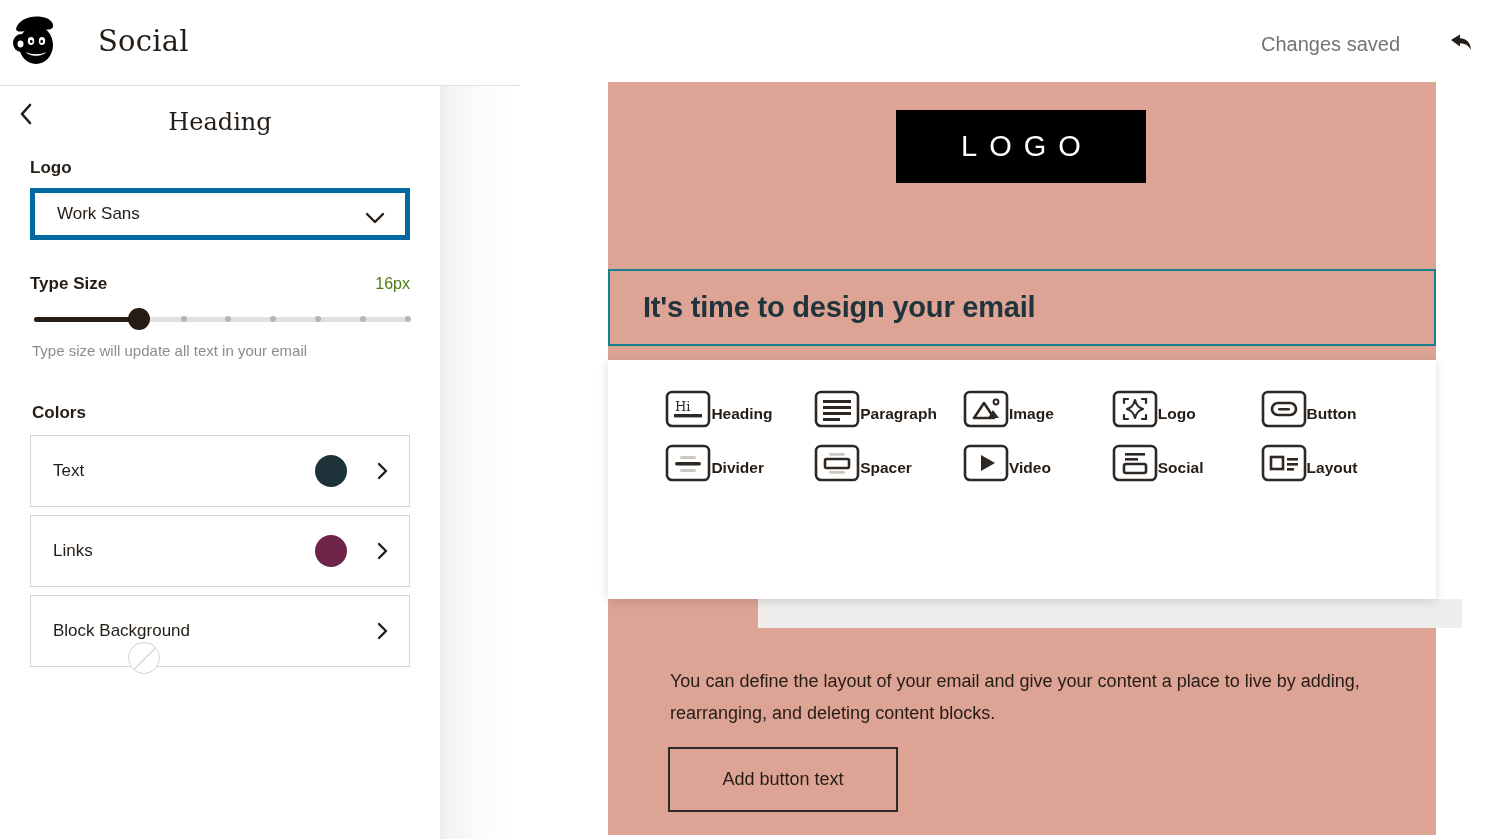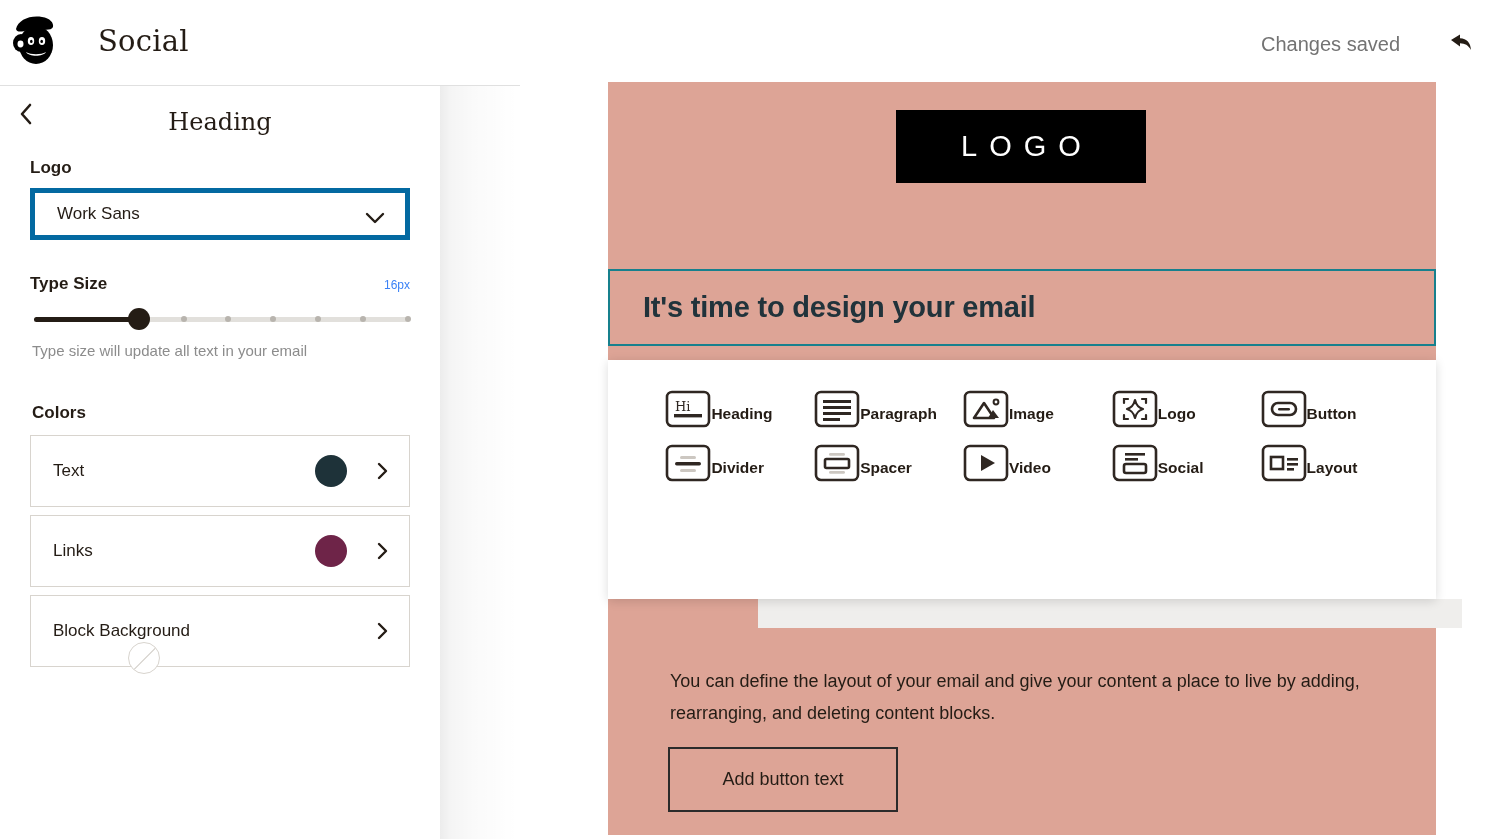--- a/index.html
+++ b/index.html
@@ -68,21 +68,21 @@
     display: flex; align-items: center; cursor: pointer;
   }
   .select-value { margin-left: 22px; font-size: 17px; color: #241c15; }
   .select-chevron { position: absolute; right: 20px; top: 18px; }
 
   .typesize-row {
     display: flex; align-items: baseline; justify-content: space-between;
     padding: 0 30px; margin-top: 34px;
   }
   .typesize-label { font-size: 17px; font-weight: bold; }
-  .typesize-value { font-size: 12px; color: #3b82f6; }
+  .typesize-value { font-size: 16px; color: #4d7c0f; }
   .slider {
     position: relative; height: 22px; margin: 14px 32px 0 34px;
   }
   .slider-track {
     position: absolute; left: 0; right: 0; top: 9px; height: 5px;
     background: #e2e0dc; border-radius: 3px;
   }
   .slider-fill {
     position: absolute; left: 0; top: 9px; width: 28%; height: 5px;
     background: #241c15; border-radius: 3px;

